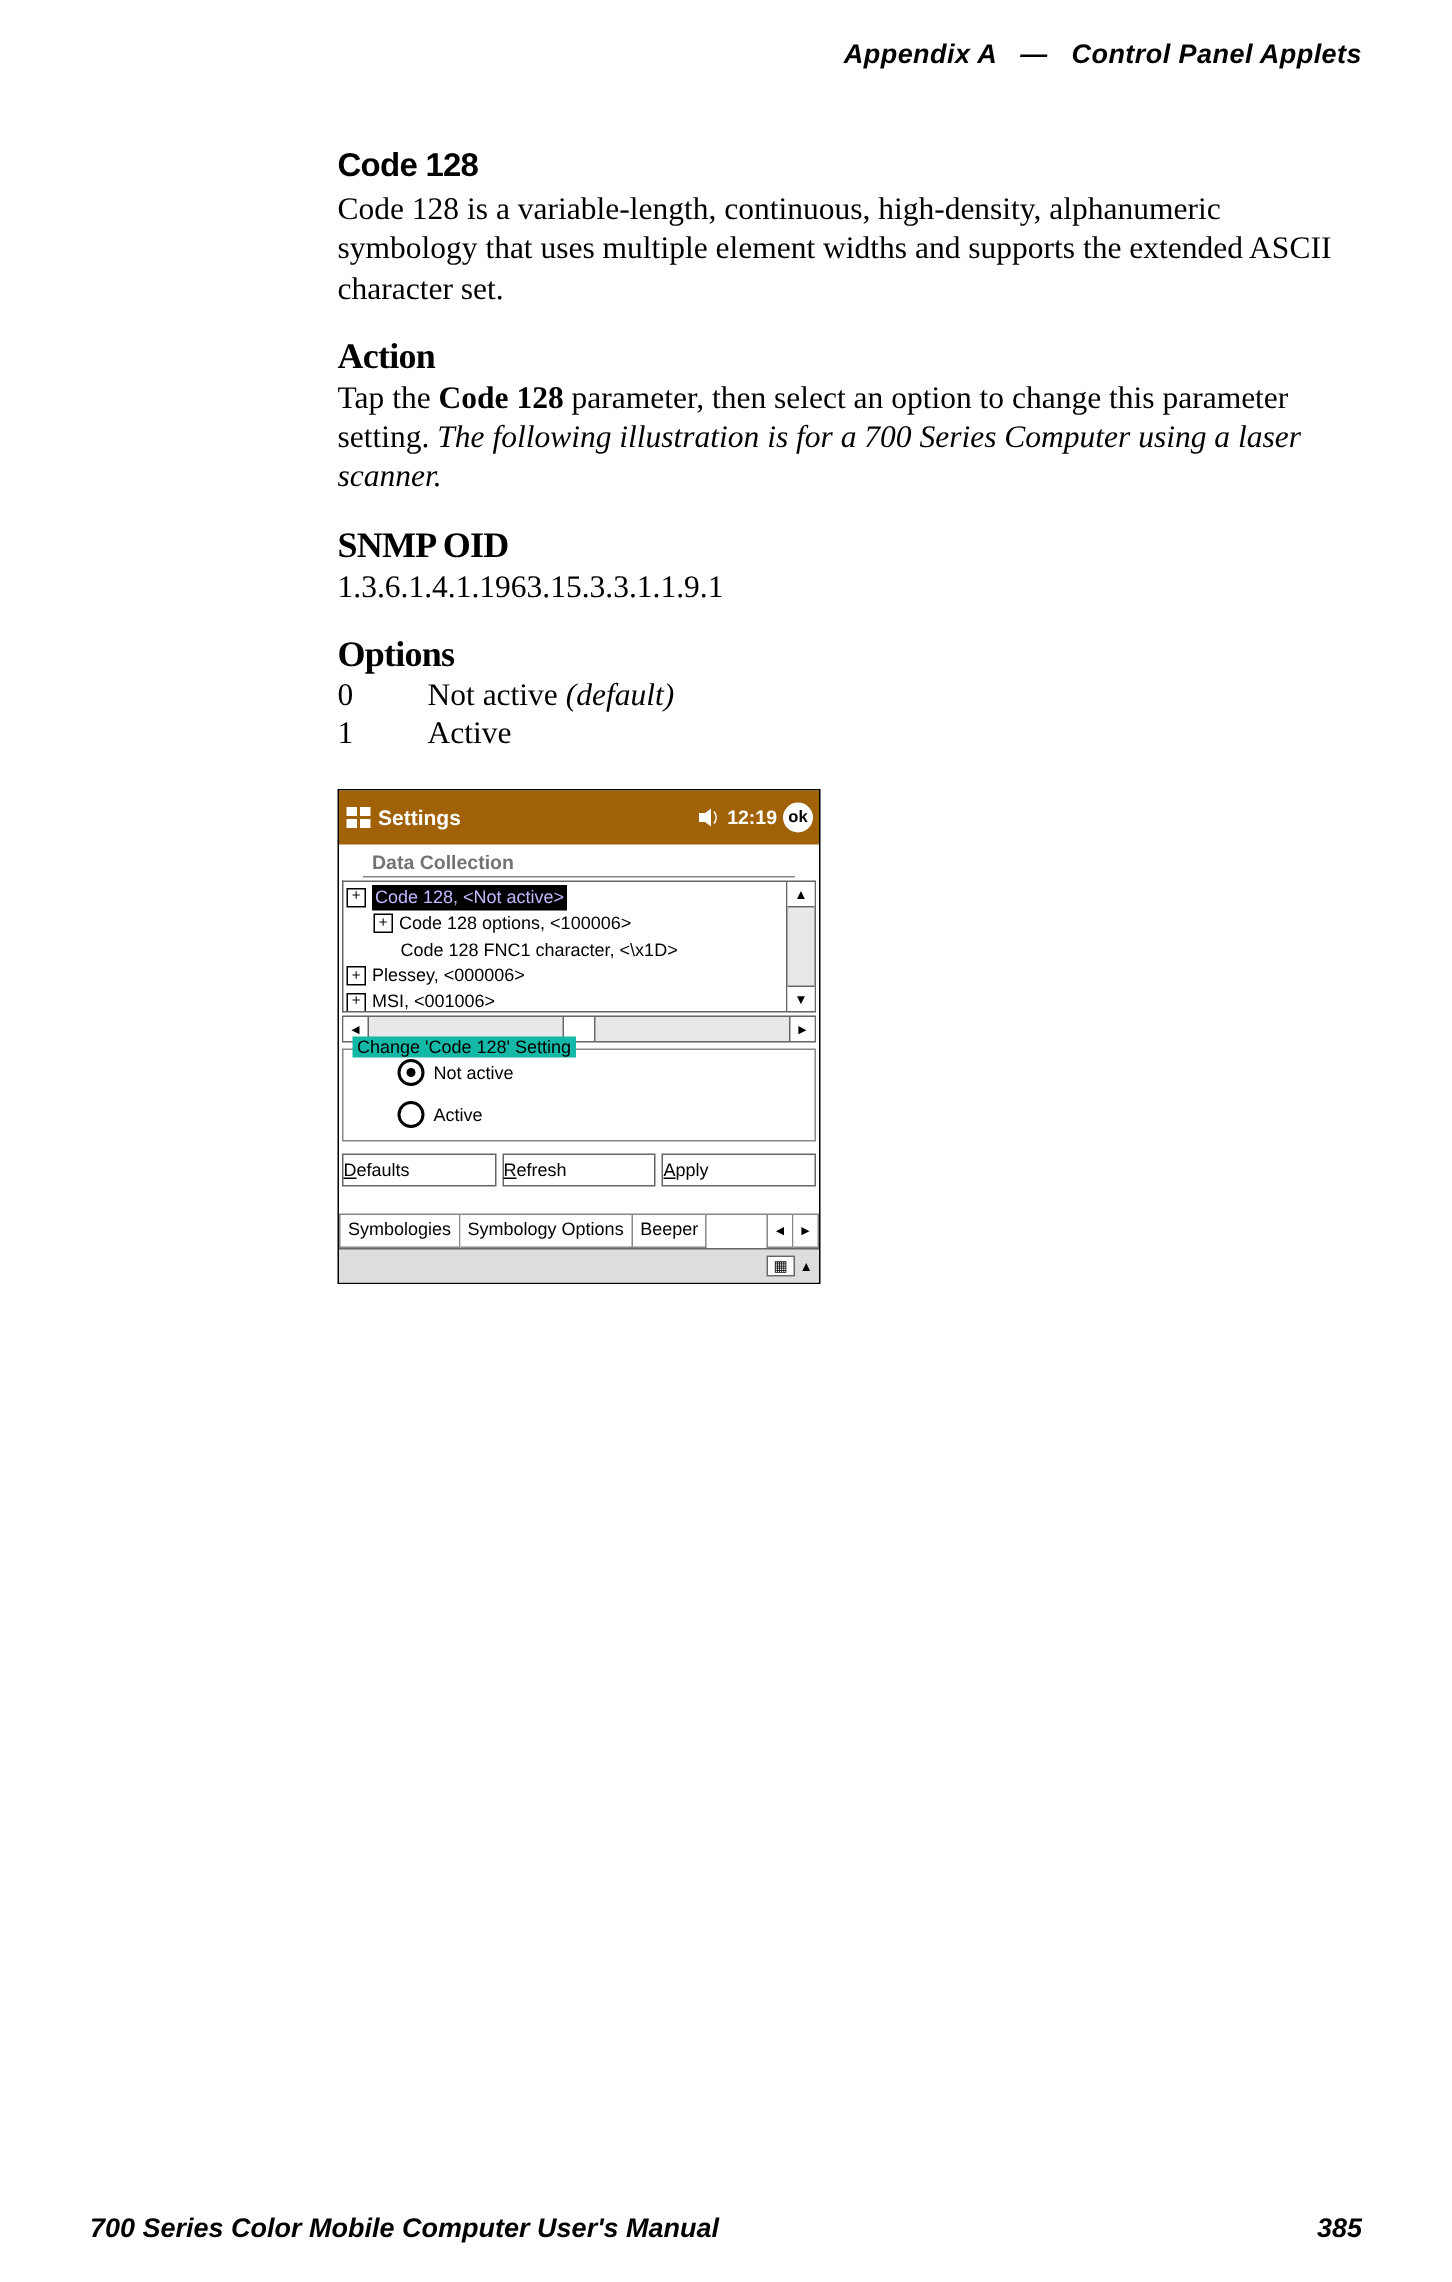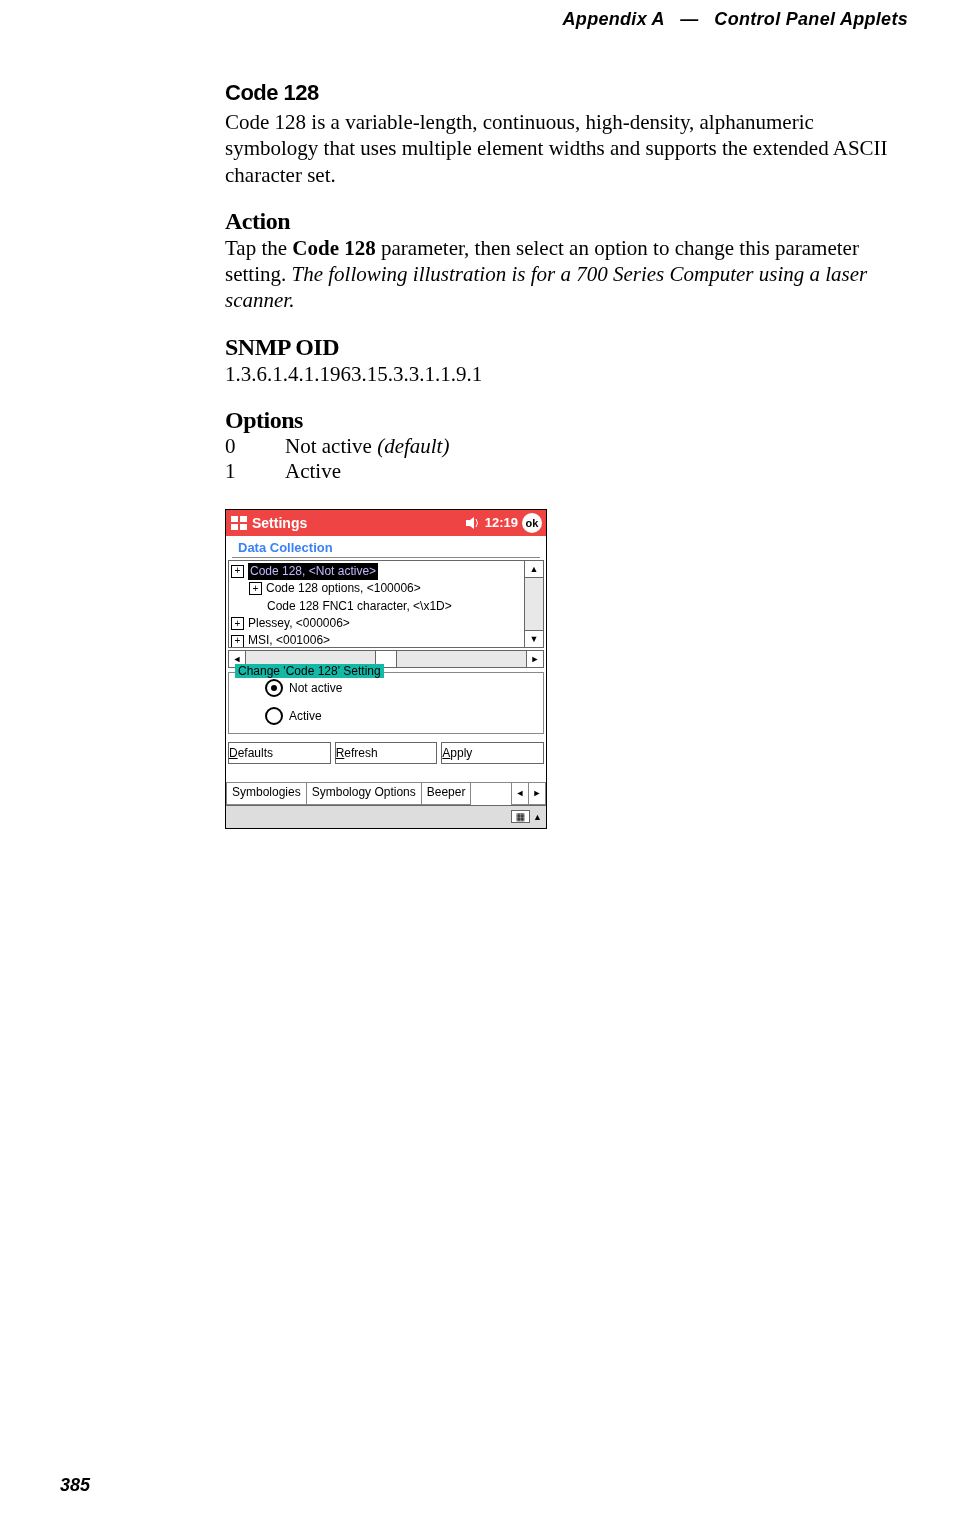--- a/index.html
+++ b/index.html
@@ -7,21 +7,21 @@
       margin: 0;
       padding: 0;
       width: 968px;
       height: 1521px;
       font-family: 'Times New Roman', Times, serif;
       background: white;
       position: relative;
       color: #000;
     }
     .page {
-      padding: 9px 60px 40px 60px;
+      padding: 26px 60px 40px 60px;
       height: 100%;
       box-sizing: border-box;
       position: relative;
     }
     .header {
       text-align: right;
       font-family: Arial, Helvetica, sans-serif;
       font-weight: bold;
       font-style: italic;
       font-size: 18px;
@@ -56,43 +56,43 @@
     .opt-num { width: 60px; }
     .screenshot-wrap {
       margin-top: 25px;
       border: 1px solid #000;
       width: 320px;
       background: white;
       font-family: Tahoma, Arial, sans-serif;
       font-size: 13px;
     }
     .ss-titlebar {
-      background: #ef4444;
+      background: #a16207;
       color: #fff;
       display: flex;
       align-items: center;
-      height: 26px;
+      height: 36px;
       padding: 0 4px;
       gap: 4px;
     }
     .win-icon svg { width: 18px; height: 18px; display: block; }
     .ss-title { font-weight: bold; flex: 1; font-size: 14px;}
     .spk svg { width: 16px; height: 14px; display: block; }
     .time { font-weight: bold; font-size: 13px; }
     .ok-badge {
       background: #fff; color: #000; border-radius: 50%;
       width: 20px; height: 20px; display: flex; align-items: center;
       justify-content: center; font-weight: bold; font-size: 11px;
     }
     .ss-subtitle {
-      color: #3b82f6;
+      color: #737373;
       font-weight: bold;
       padding: 4px 6px 2px 6px;
       border-bottom: 1px solid #888;
-      margin: 0 6px;
+      margin: 0 16px;
       font-size: 13px;
     }
     .tree-wrap {
       display: flex;
       margin: 2px;
     }
     .tree {
       flex: 1;
       border: 1px solid #666;
       border-right: none;
@@ -299,15 +299,16 @@
       </div>
 
       <div class="btm-bar">
         <span class="kbd">▦</span>
         <span class="up-tri">▲</span>
       </div>
     </div>
   </div>
 
   <div class="footer">
+    <span>700 Series Color Mobile Computer User's Manual</span>
     <span>385</span>
   </div>
 </div>
 
 </body></html>

